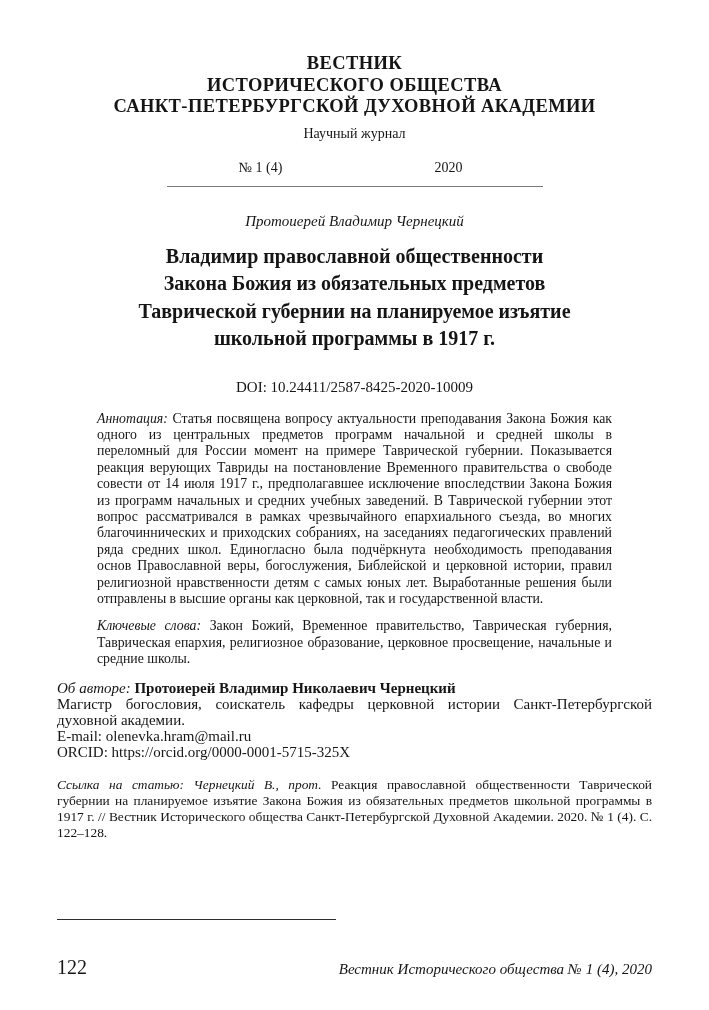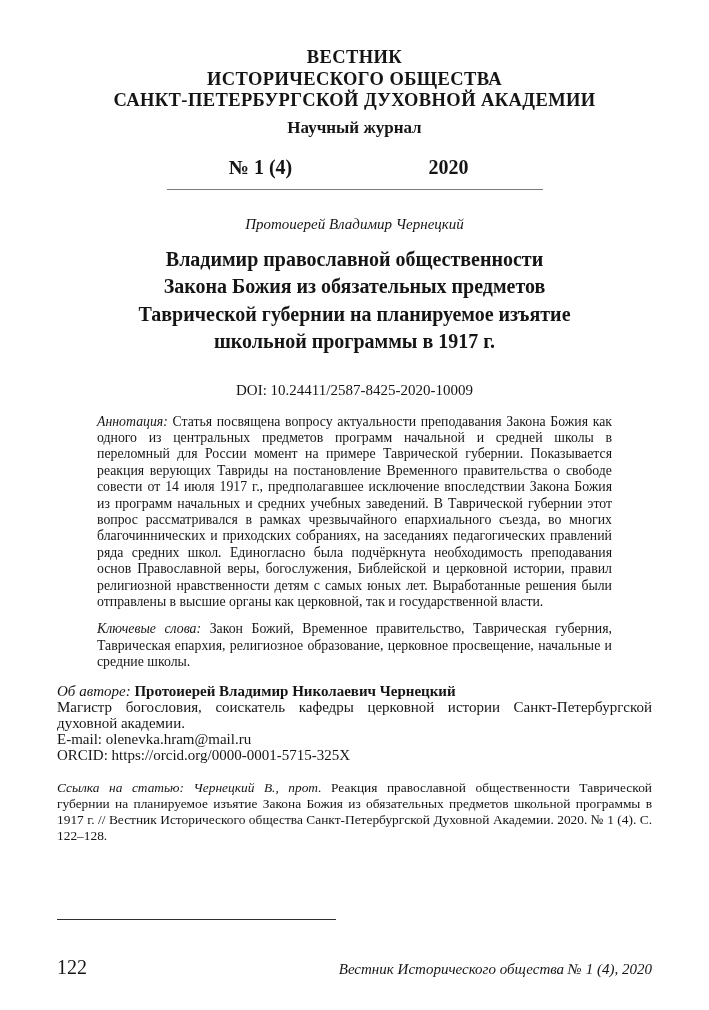--- a/index.html
+++ b/index.html
@@ -15,38 +15,38 @@
     color: #151515;
     font-family: "Liberation Serif", "DejaVu Serif", serif;
     overflow: hidden;
   }
   
   .masthead {
     text-align: center;
     padding-top: 45px;
   }
   .journal-title {
-    margin: 2px;
+    margin: 8px;
     font-size: 18.5px;
     font-weight: bold;
     line-height: 21.5px;
     letter-spacing: 0.4px;
   }
   .journal-title .line { display: block; }
   .journal-subtitle {
     margin-top: 6px;
-    font-size: 17px;
-    font-weight: bold;
+    font-size: 14px;
+    font-weight: normal;
   }
   .issue-row {
     width: 376px;
     margin: 18px auto 0;
     display: flex;
-    font-size: 20px;
-    font-weight: bold;
+    font-size: 14px;
+    font-weight: normal;
   }
   .issue-row > span { flex: 1; text-align: center; }
   .header-divider {
     width: 376px;
     margin: 10px auto 0;
     border: none;
     border-top: 1.2px solid #7a7a7a;
     height: 0;
   }
   

